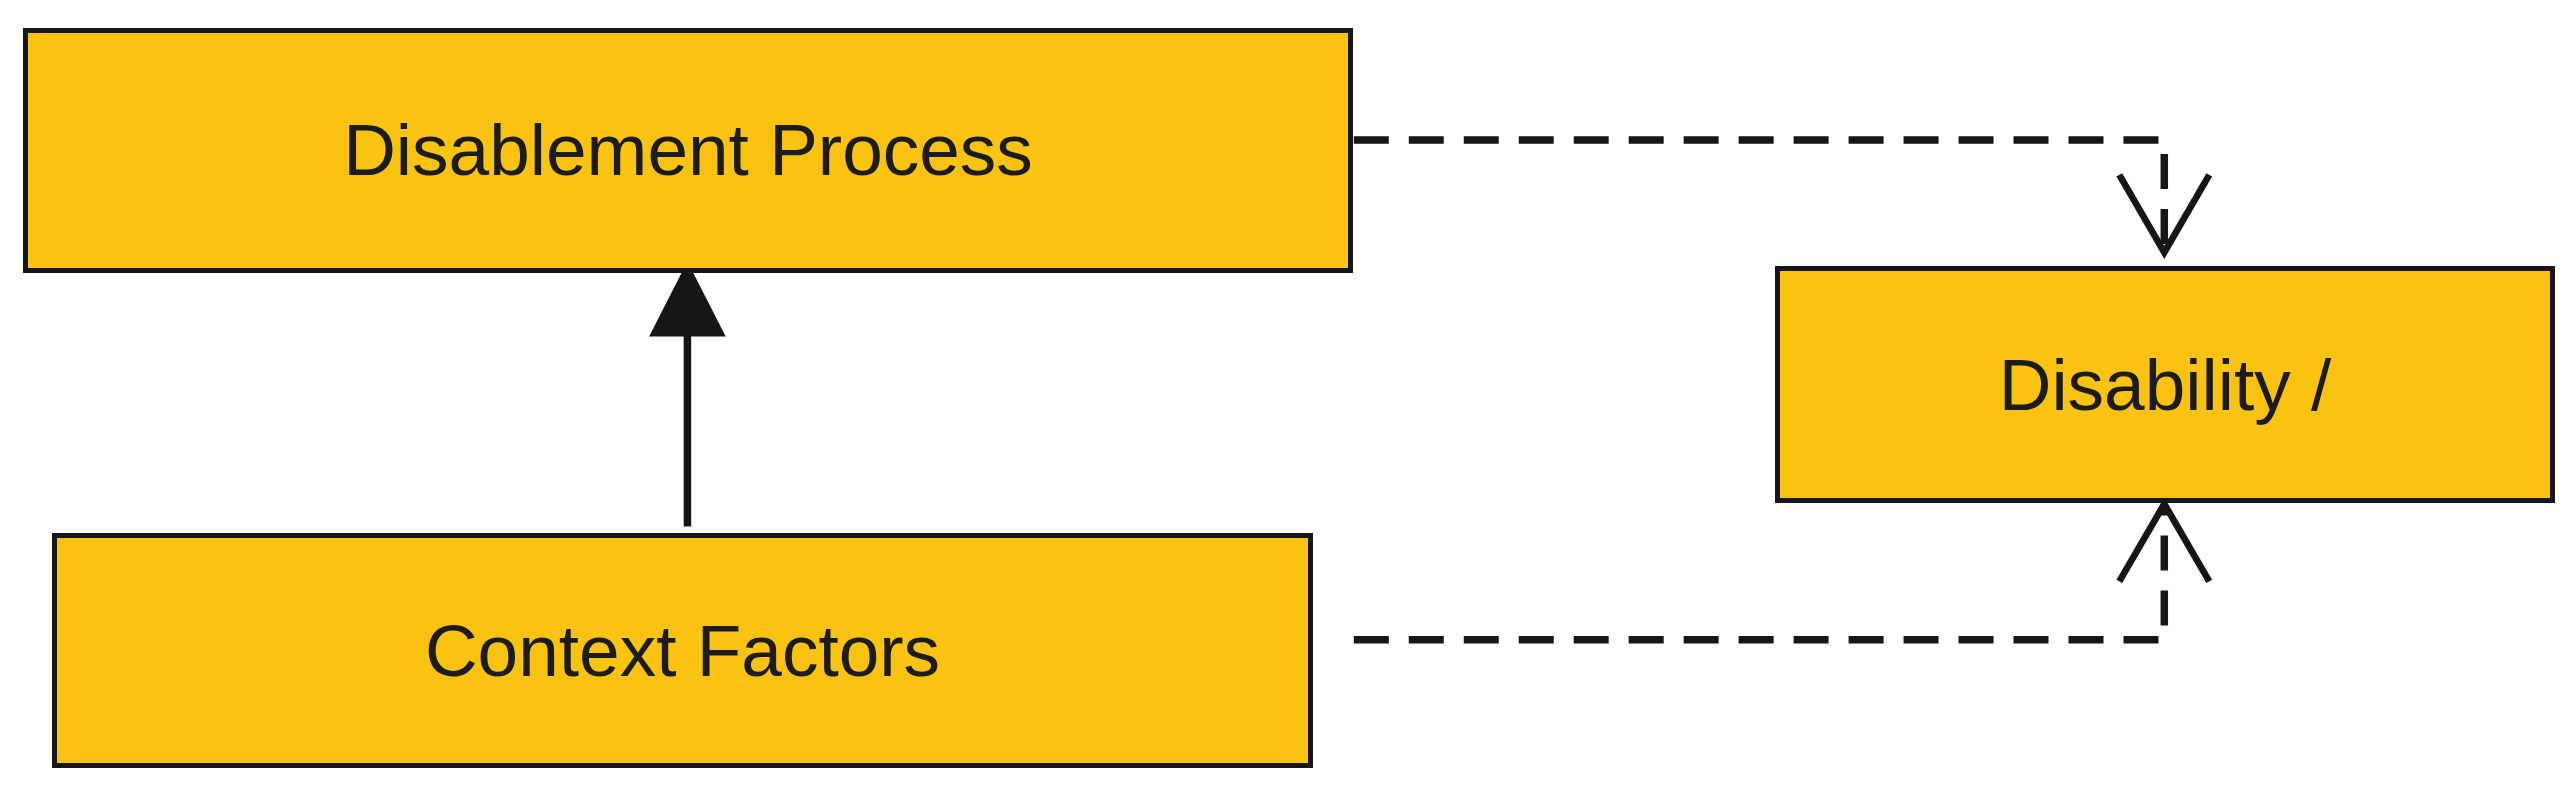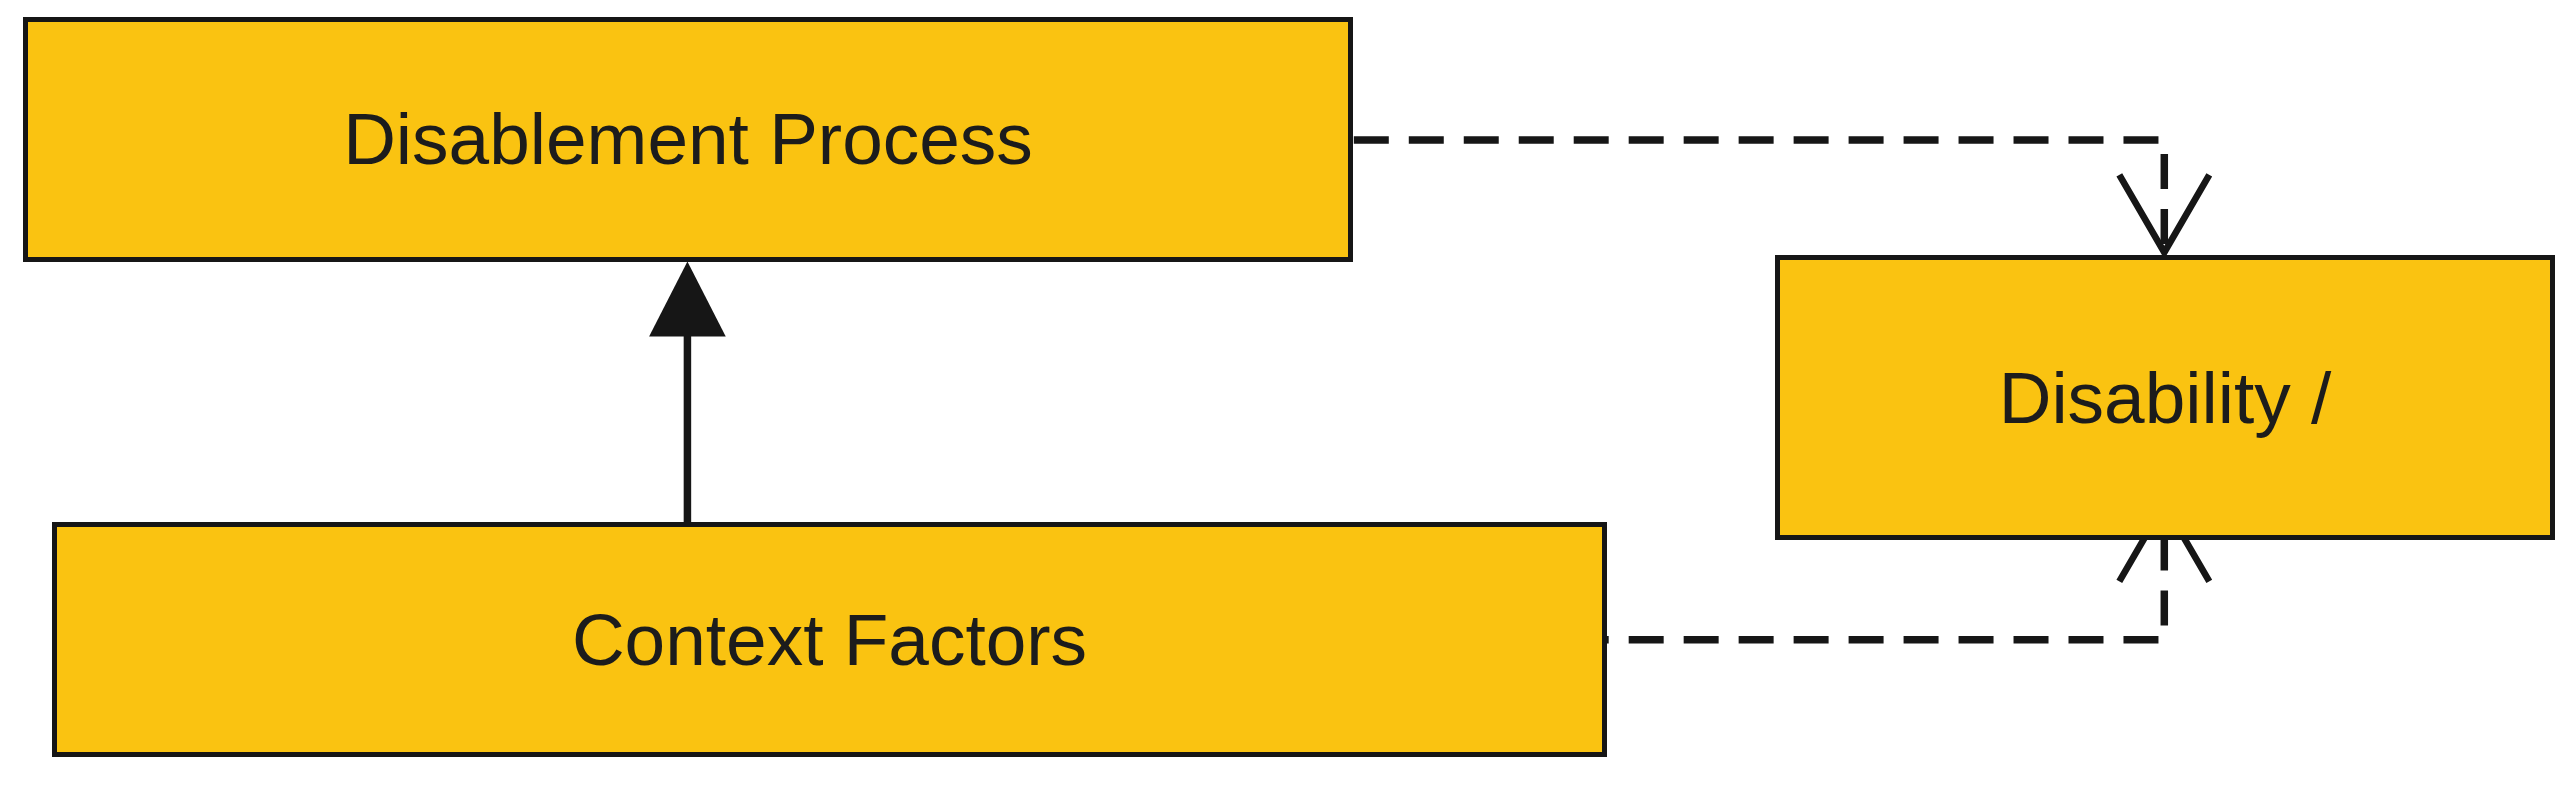--- a/index.html
+++ b/index.html
@@ -27,38 +27,39 @@
     box-sizing: border-box;
     background: #fac311;
     border: 5.8px solid #161616;
     display: flex;
     align-items: center;
     justify-content: center;
     text-align: center;
     color: #1c1c1c;
     font-size: 73px;
     line-height: 90px;
+    margin-top: 11px;
   }
   #node-disablement {
     left: 23px;
     top: 16.7px;
     width: 1330px;
     height: 245px;
   }
   #node-context {
     left: 52px;
     top: 522px;
-    width: 1555px;
+    width: 1261px;
     height: 235px;
   }
   #node-disability {
     left: 1775px;
     top: 255px;
     width: 780px;
-    height: 285px;
+    height: 237px;
   }
   .label-line {
     display: block;
   }
 </style>
 </head>
 <body>
 
 <div id="canvas">
 

